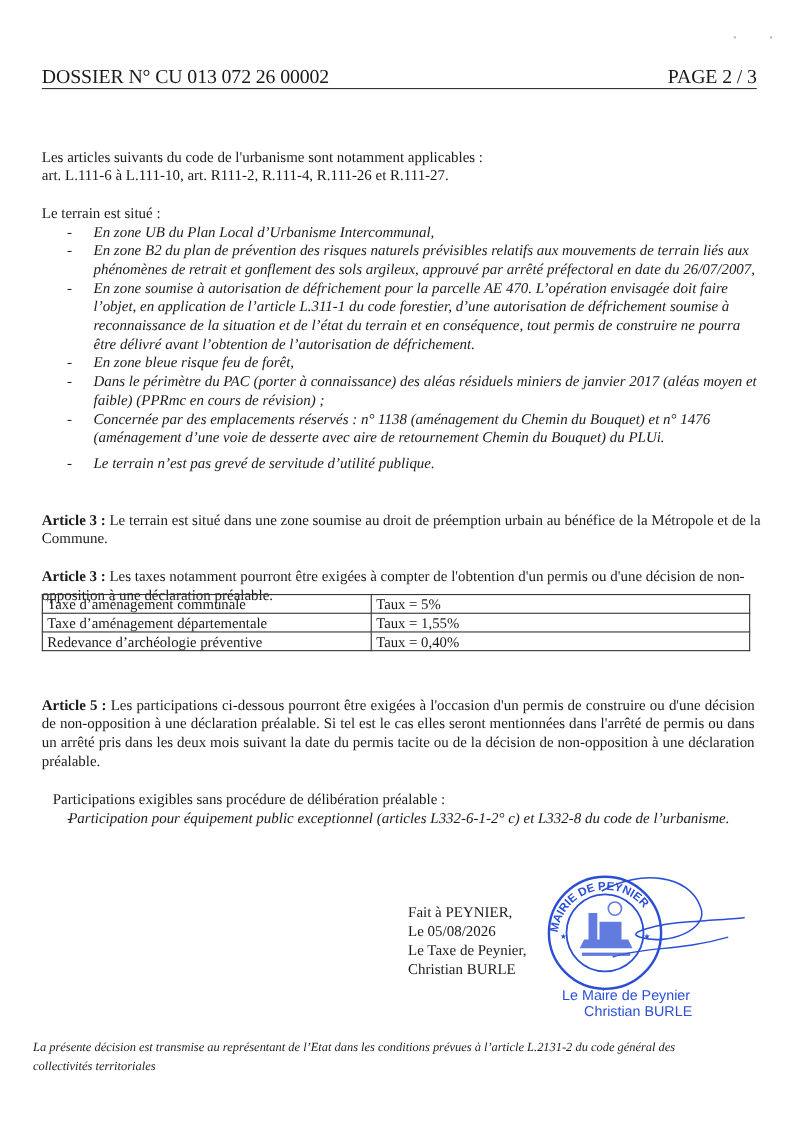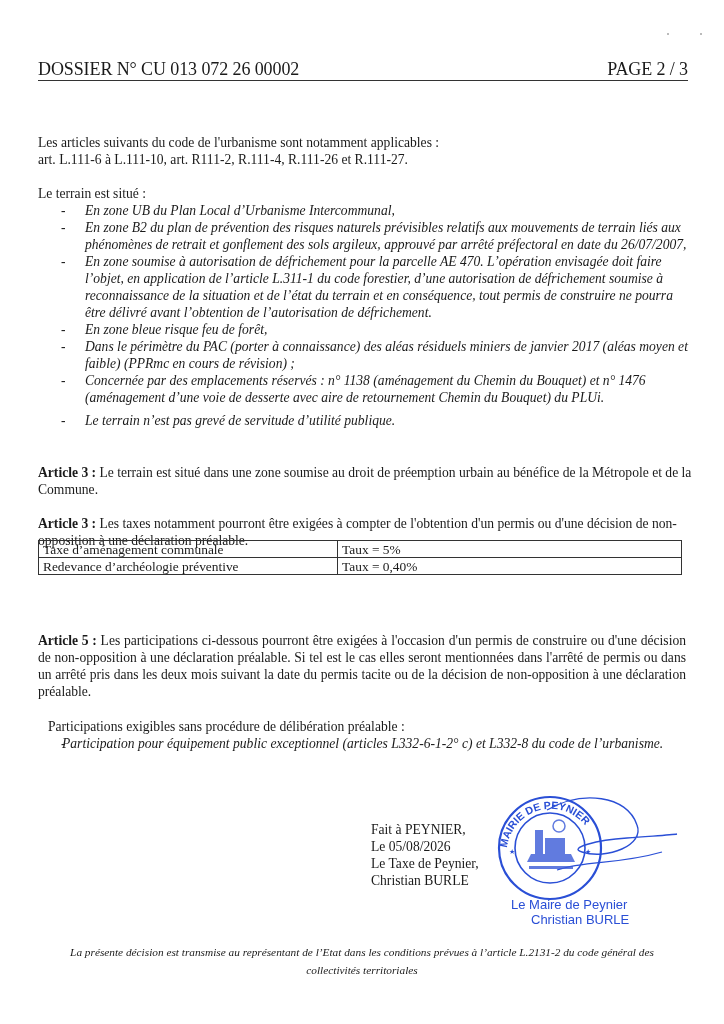--- a/index.html
+++ b/index.html
@@ -24,21 +24,21 @@
     .bold { font-weight: bold; }
     .just { text-align: justify; }
     table.tax {
       position: absolute; left: 38px; top: 540px; width: 644px;
       border-collapse: collapse; font-size: 13.4px;
     }
     table.tax td { border: 1px solid #333; padding: 0 4px; height: 16px; line-height: 15px; }
     table.tax td.c1 { width: 290px; }
     .sig { left: 371px; top: 821px; line-height: 17px; }
     .footer {
-      left: 30px; top: 943px; width: 664px; text-align: center;
+      left: 30px; top: 943px; width: 664px; text-align: left;
       font-style: italic; font-size: 11.3px; line-height: 18px;
     }
     .stamp { left: 487px; top: 790px; width: 210px; height: 140px; }
     .dot { width: 2px; height: 2px; background: #bbb; }
   </style>
 </head>
 <body>
 
 <div class="abs dot" style="left:667px; top:33px;"></div>
 <div class="abs dot" style="left:700px; top:33px;"></div>
@@ -72,20 +72,24 @@
 
 <div class="abs block" style="top:515px;">
   <p class="p"><span class="bold">Article 3 :</span><span> Les taxes notamment pourront être exigées à compter de l'obtention d'un permis ou d'une décision de non-opposition à une déclaration préalable.</span></p>
 </div>
 
 <table class="tax">
   <tbody>
       <tr>
     <td class="c1">Taxe d’aménagement communale</td>
     <td>Taux = 5%</td>
+  </tr>
+  <tr>
+    <td class="c1">Taxe d’aménagement départementale</td>
+    <td>Taux = 1,55%</td>
   </tr>
   <tr>
     <td class="c1">Redevance d’archéologie préventive</td>
     <td>Taux = 0,40%</td>
   </tr>
 </tbody>
   </table>
 
 <div class="abs block just" style="top:632px; width:648px;">
   <p class="p"><span class="bold">Article 5 :</span><span> Les participations ci-dessous pourront être exigées à l'occasion d'un permis de construire ou d'une décision de non-opposition à une déclaration préalable. Si tel est le cas elles seront mentionnées dans l'arrêté de permis ou dans un arrêté pris dans les deux mois suivant la date du permis tacite ou de la décision de non-opposition à une déclaration préalable.</span></p>

